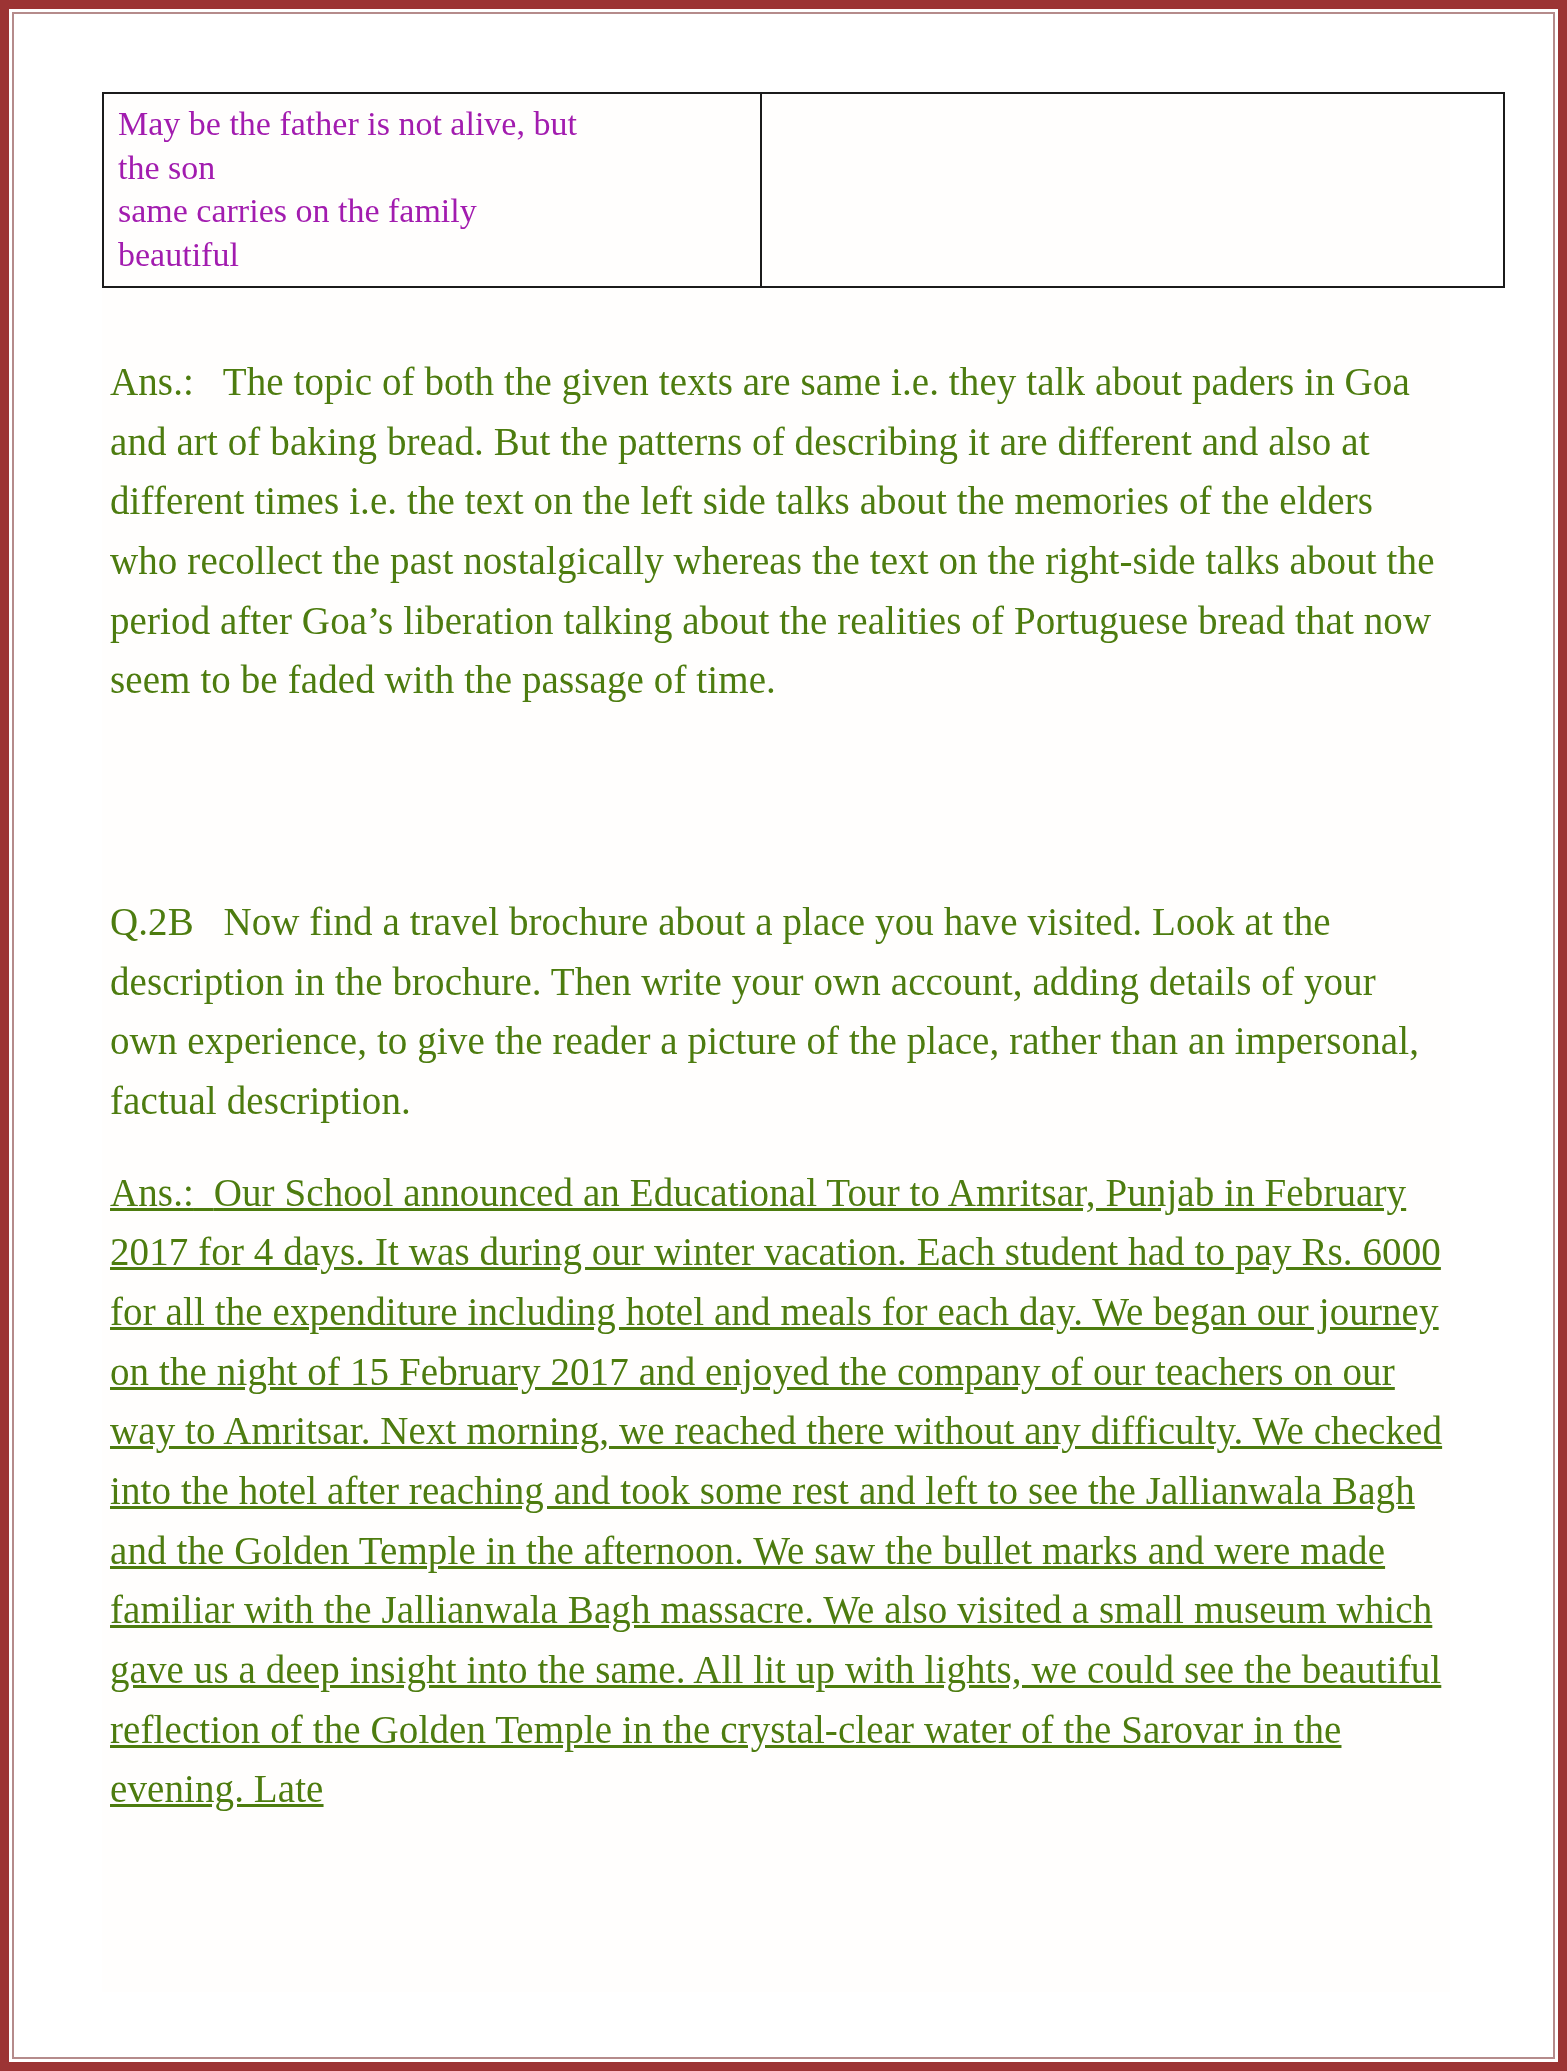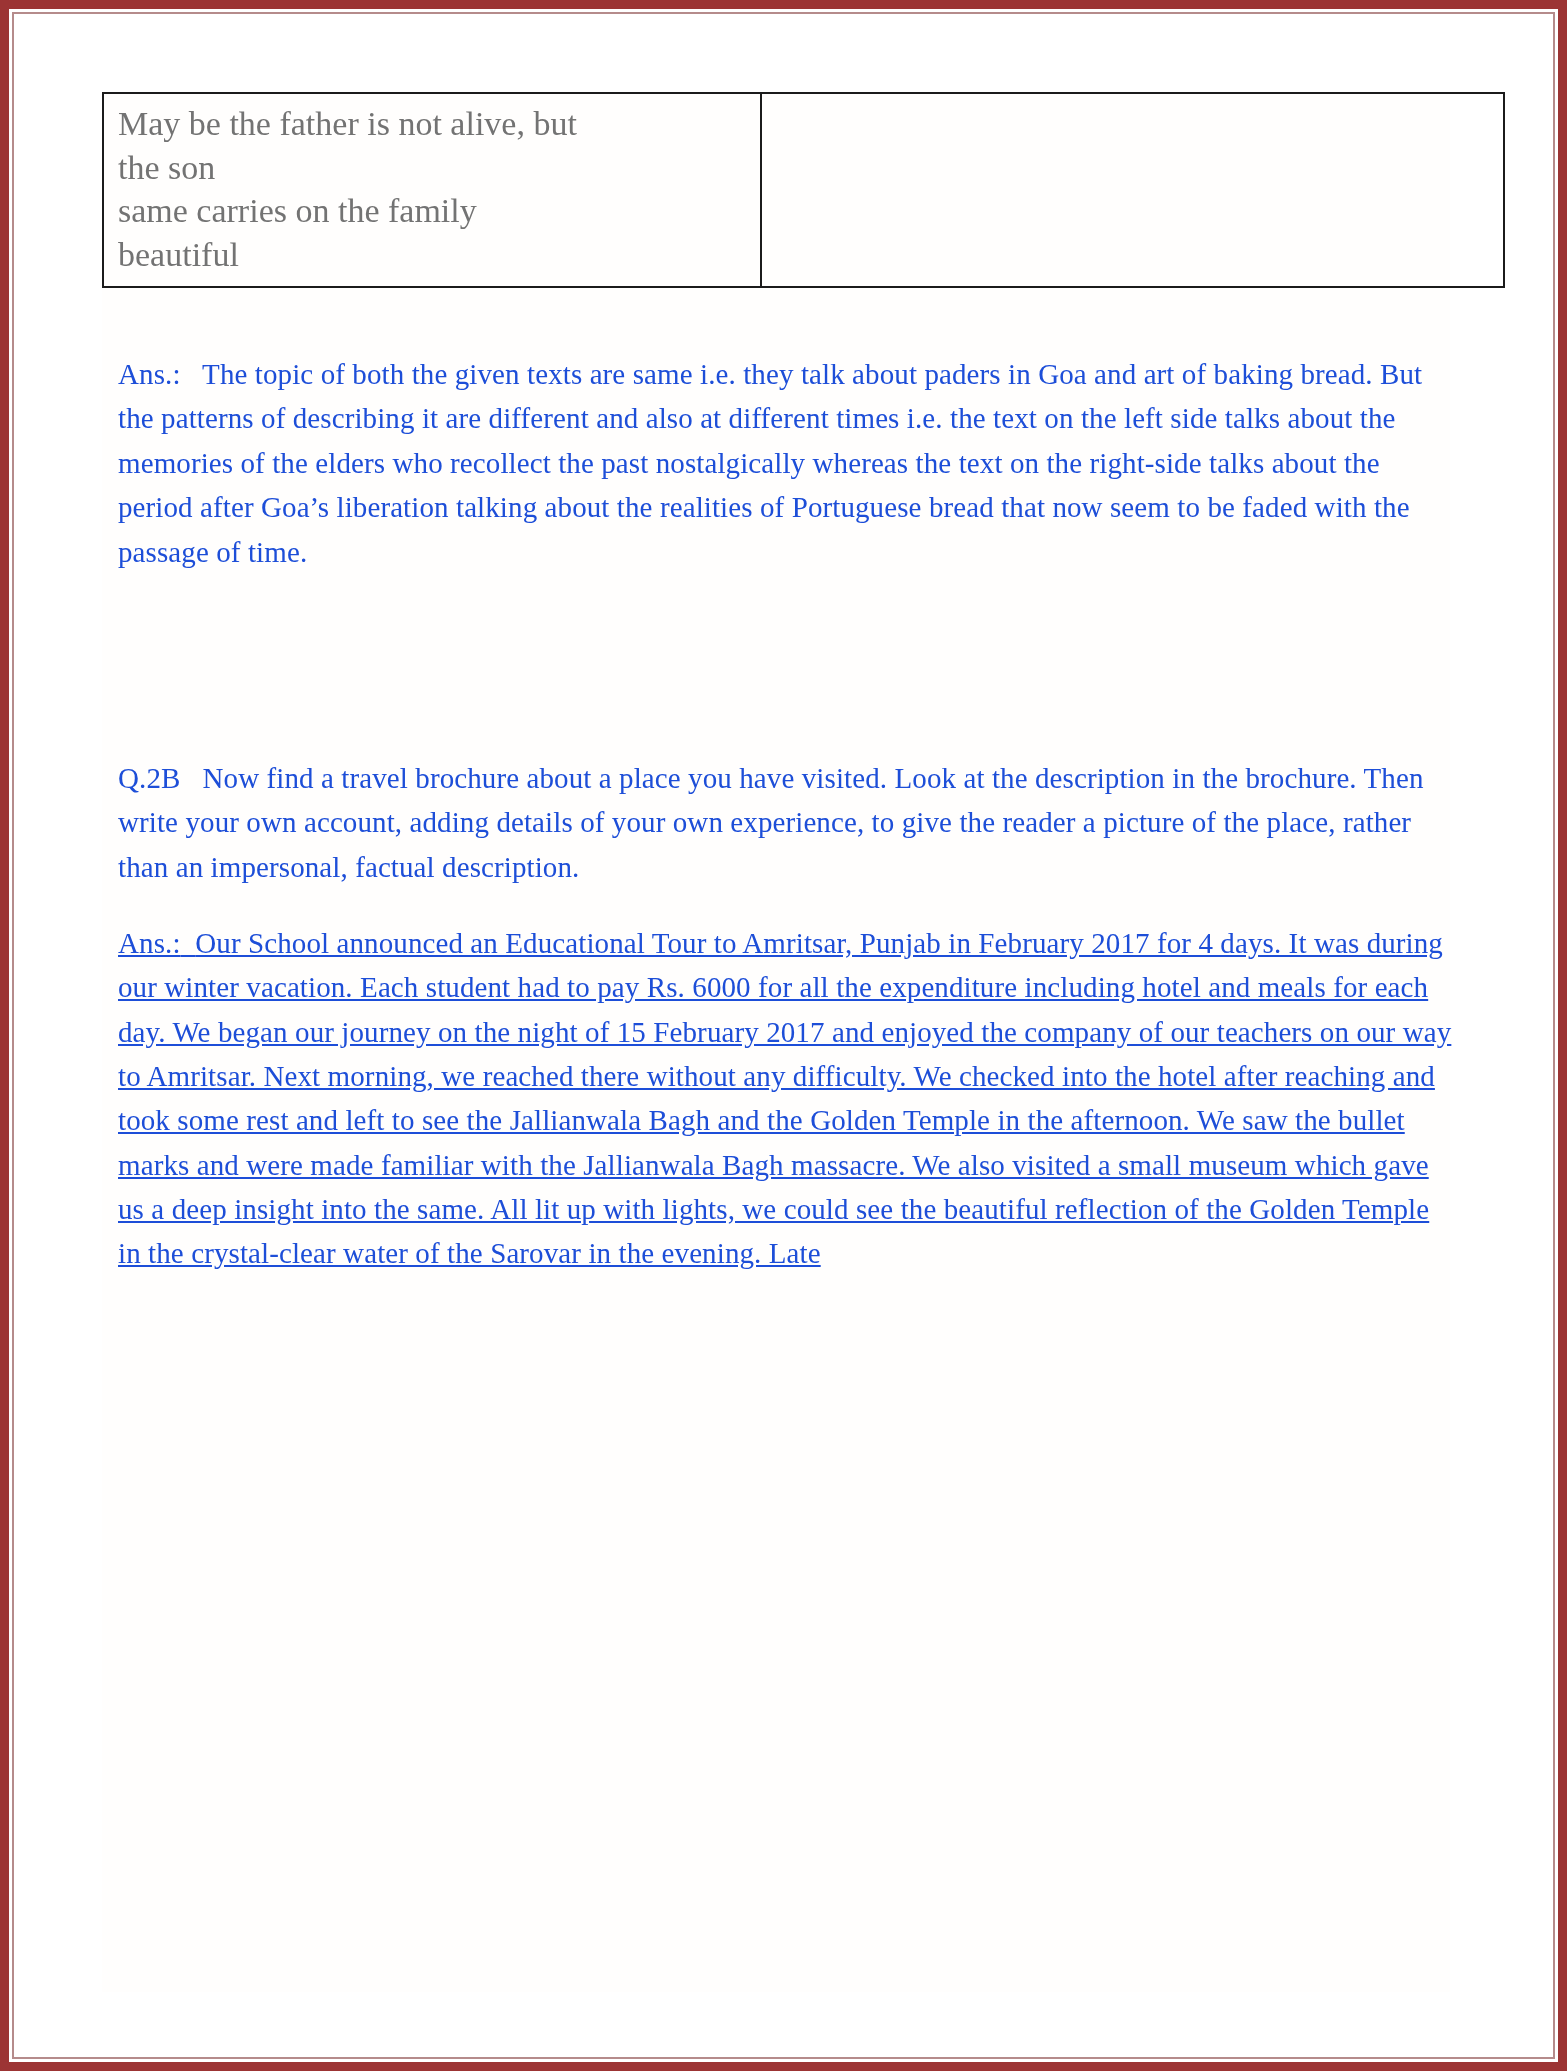--- a/index.html
+++ b/index.html
@@ -63,31 +63,31 @@
     border: 2px solid #1b1b1b;
     vertical-align: top;
     padding: 8px 14px 10px 14px;
   }
   .excerpt-table td.cell-left  { width: 628px; }
   .excerpt-table td.cell-right { width: 713px; }
 
   .excerpt-line {
     font-size: 34px;
     line-height: 1.28;
-    color: #737373;
+    color: #a21caf;
     white-space: pre;
   }
 
   
   .para {
-    font-size: 29px;
+    font-size: 39px;
     line-height: 1.53;
-    color: #1d4ed8;
+    color: #4d7c0f;
     text-align: left;
-    margin: 16px;
+    margin: 8px;
     letter-spacing: 0.1px;
   }
   .para .lead {
     white-space: pre;
   }
   .block-ans-1 { margin-top: 64px; width: 1330px; }
   .block-q2b   { margin-top: 182px; width: 1335px; }
   .block-ans-2 { margin-top: 32px;  width: 1335px; text-decoration: underline; }
 
   .spacer-bottom { height: 40px; }

